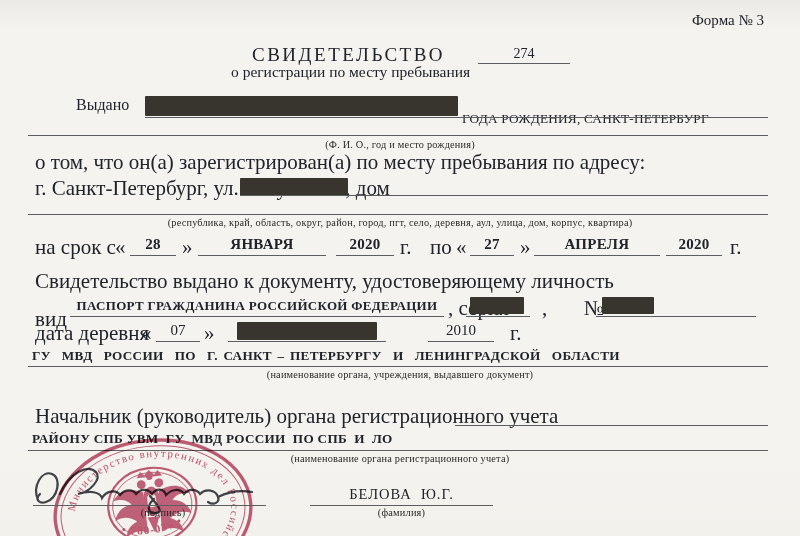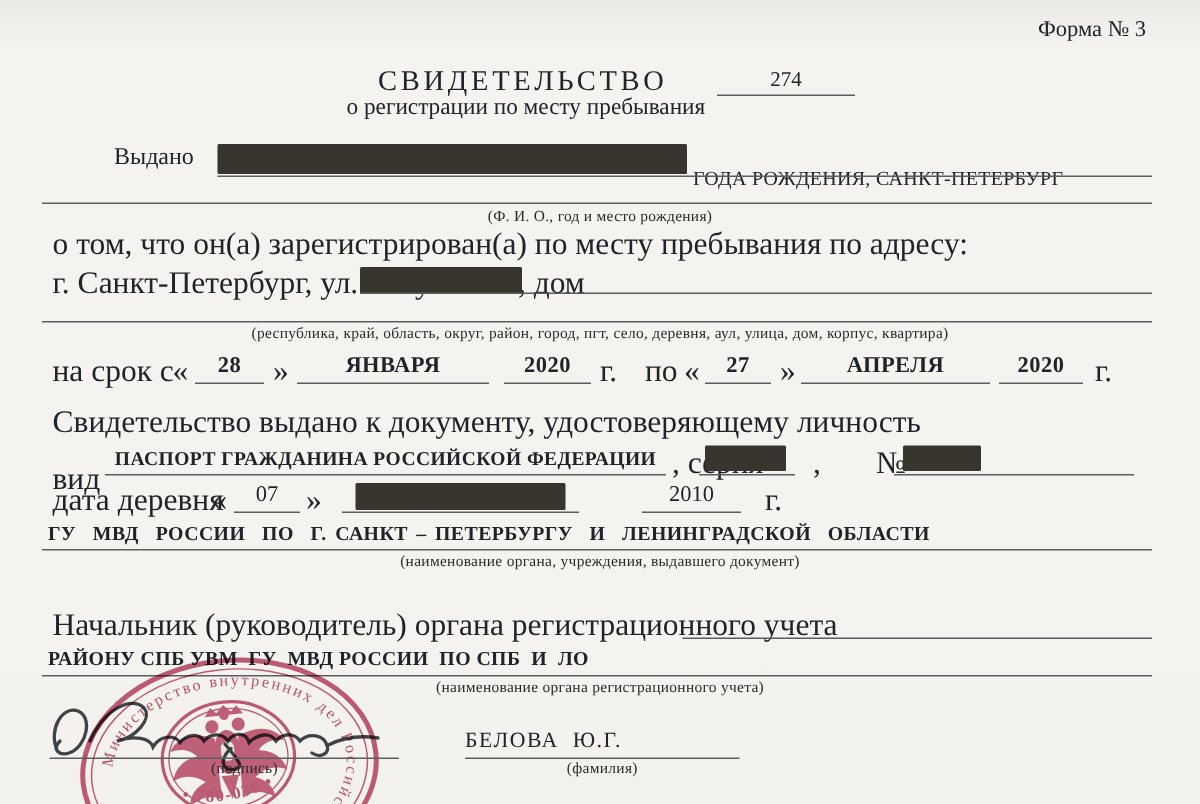--- a/index.html
+++ b/index.html
@@ -125,17 +125,17 @@
     <g fill="none" stroke="#2e3138" stroke-width="2.2" stroke-linecap="round" opacity="0.9">
       <path d="M8 38 C2 24 12 8 22 12 C32 16 28 36 16 40 C10 42 4 38 10 32"></path>
       <path d="M30 32 C40 10 58 2 66 10 C72 17 60 30 48 32 C60 28 70 30 72 36 C76 29 86 27 90 33 C94 28 102 26 106 32 C110 27 118 26 122 32 C126 26 134 26 136 33 C142 27 150 26 154 32 C158 27 166 26 170 32 C176 26 186 28 188 35 C190 40 184 44 178 40"></path>
       <path d="M120 34 C128 44 134 50 126 51 C118 52 116 44 124 37"></path>
       <path d="M188 35 C198 30 210 28 222 30"></path>
     </g>
   </svg>
   <div class="rule" style="top:505px; left:33px; width:233px;"></div>
   <div class="caption" style="top:507px; left:128px; width:70px;">(подпись)</div>
 
-  <div class="abs pre" style="top:486px; left:310px; width:183px; font-size:14.5px; letter-spacing:1px;">БЕЛОВА  Ю.Г.</div>
+  <div class="abs pre" style="top:486px; left:310px; width:183px; text-align:center; font-size:14.5px; letter-spacing:1px;">БЕЛОВА  Ю.Г.</div>
   <div class="rule" style="top:505px; left:310px; width:183px;"></div>
   <div class="caption" style="top:507px; left:310px; width:183px;">(фамилия)</div>
 
 </div>
 
 </body></html>

